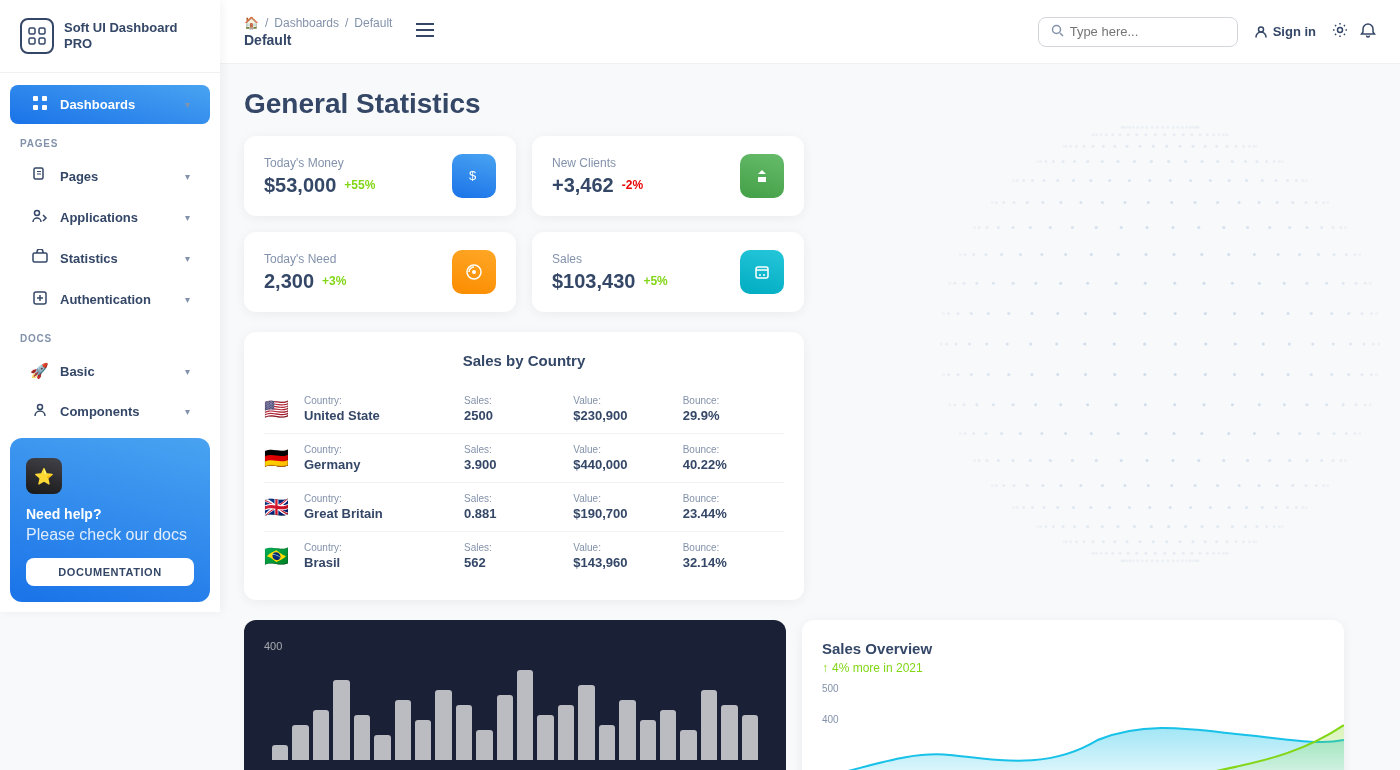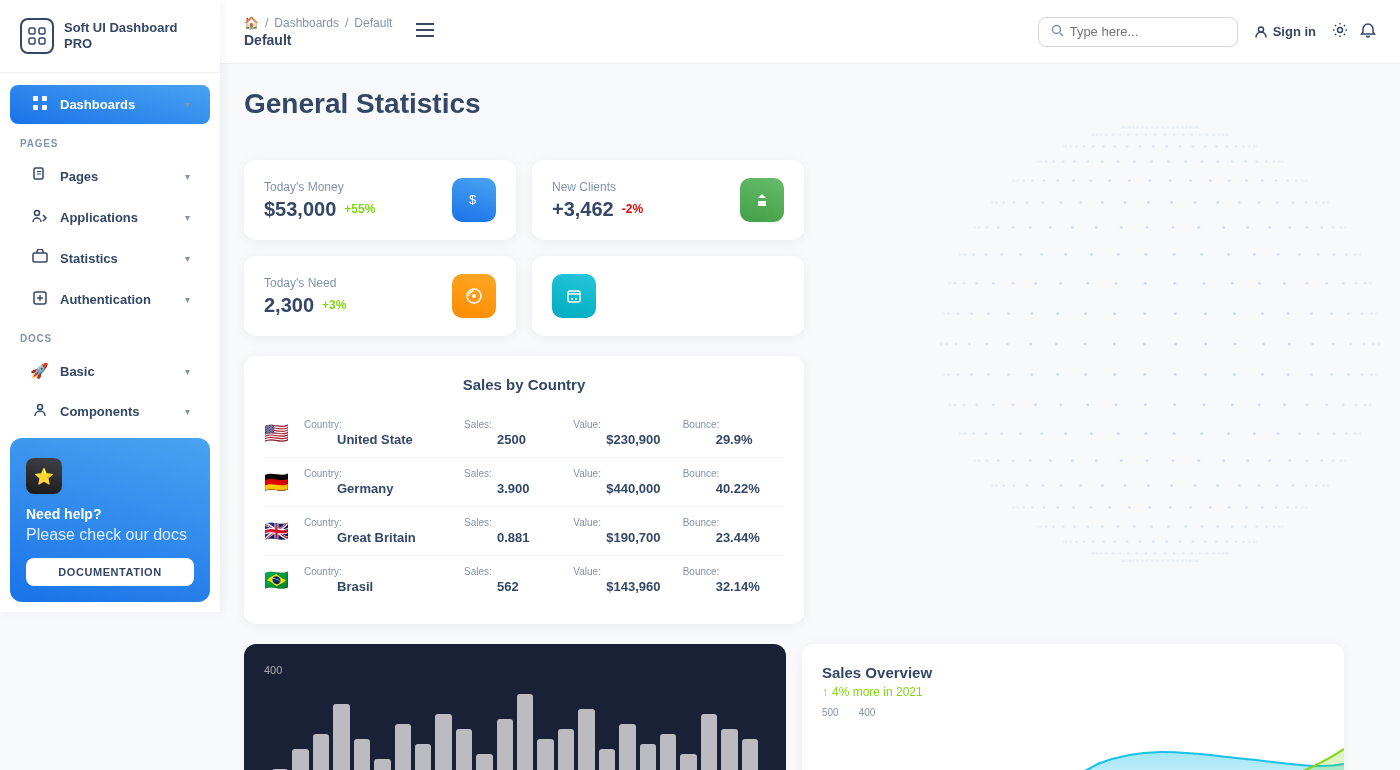--- a/index.html
+++ b/index.html
@@ -138,21 +138,21 @@
     .header-icons { display: flex; align-items: center; gap: 12px; }
     .header-icon { font-size: 16px; color: #344767; cursor: pointer; }
 
     
     .content {
       flex: 1;
       padding: 24px;
       overflow-y: auto;
       position: relative;
     }
-    .page-title { font-size: 28px; font-weight: 700; color: #344767; margin-bottom: 40px; }
+    .page-title { font-size: 28px; font-weight: 700; color: #344767; margin-bottom: 16px; }
 
     
     .stats-row {
       display: grid; grid-template-columns: 1fr 1fr;
       gap: 16px; margin-bottom: 20px;
       max-width: 560px;
     }
     .stat-card {
       background: #fff; border-radius: 12px;
       padding: 18px 20px;
@@ -196,21 +196,21 @@
       display: grid;
       grid-template-columns: 32px 1.5fr 1fr 1fr 1fr;
       align-items: center;
       gap: 8px;
       padding: 10px 0;
       border-bottom: 1px solid #f0f2f5;
     }
     .country-row:last-child { border-bottom: none; }
     .flag { font-size: 20px; }
     .country-col-label { font-size: 10px; color: #8392ab; margin-bottom: 2px; }
-    .country-col-value { font-size: 13px; font-weight: 600; color: #344767; margin-left: 33px; }
+    .country-col-value { font-size: 13px; font-weight: 600; color: #344767; }
 
     
     .bottom-row {
       display: grid; grid-template-columns: 1fr 1fr;
       gap: 16px;
       max-width: 1100px;
     }
     .chart-card {
       background: #1a2035;
       border-radius: 12px;
@@ -472,20 +472,27 @@
         <div class="stat-icon orange">
           <svg width="20" height="20" viewBox="0 0 20 20" fill="none">
               <circle cx="10" cy="10" r="7" stroke="white" stroke-width="1.5"></circle>
               <path d="M5 10c0-2.76 2.24-5 5-5" stroke="white" stroke-width="1.5"></path>
               <circle cx="10" cy="10" r="2" fill="white"></circle>
             </svg>
         </div>
       </div>
 
       <div class="stat-card">
+        <div>
+          <div class="stat-label">Sales</div>
+          <div class="stat-value">
+            <span>$103,430</span>
+            <span class="stat-change pos">+5%</span>
+          </div>
+        </div>
         <div class="stat-icon blue2">
           <svg width="20" height="20" viewBox="0 0 20 20" fill="none">
               <path d="M4 8h12M6 5h8a2 2 0 0 1 2 2v7a2 2 0 0 1-2 2H6a2 2 0 0 1-2-2V7a2 2 0 0 1 2-2z" stroke="white" stroke-width="1.5"></path>
               <circle cx="8" cy="13" r="1" fill="white"></circle>
               <circle cx="12" cy="13" r="1" fill="white"></circle>
             </svg>
         </div>
       </div>
     </div>
 
@@ -615,21 +622,21 @@
         </div>
       </div>
 
       <div class="overview-card">
         <div class="overview-title">Sales Overview</div>
         <div class="overview-sub">
           <span style="color:#82d616;">↑</span>
           <span>4% more in 2021</span>
         </div>
         <div style="display:flex; justify-content:space-between; margin-top:8px; position:relative;">
-          <div style="display:flex; flex-direction:row; gap:20px;">
+          <div style="display:flex; flex-direction:column; gap:20px;">
             <span style="font-size:10px; color:#8392ab;">500</span>
             <span style="font-size:10px; color:#8392ab;">400</span>
           </div>
         </div>
 
         <svg class="area-chart-svg" width="100%" height="80" viewBox="0 0 440 80" preserveAspectRatio="none">
 
           <defs>
             <linearGradient id="cyanGrad" x1="0" y1="0" x2="0" y2="1">
               <stop offset="0%" stop-color="#17c1e8" stop-opacity="0.4"></stop>

